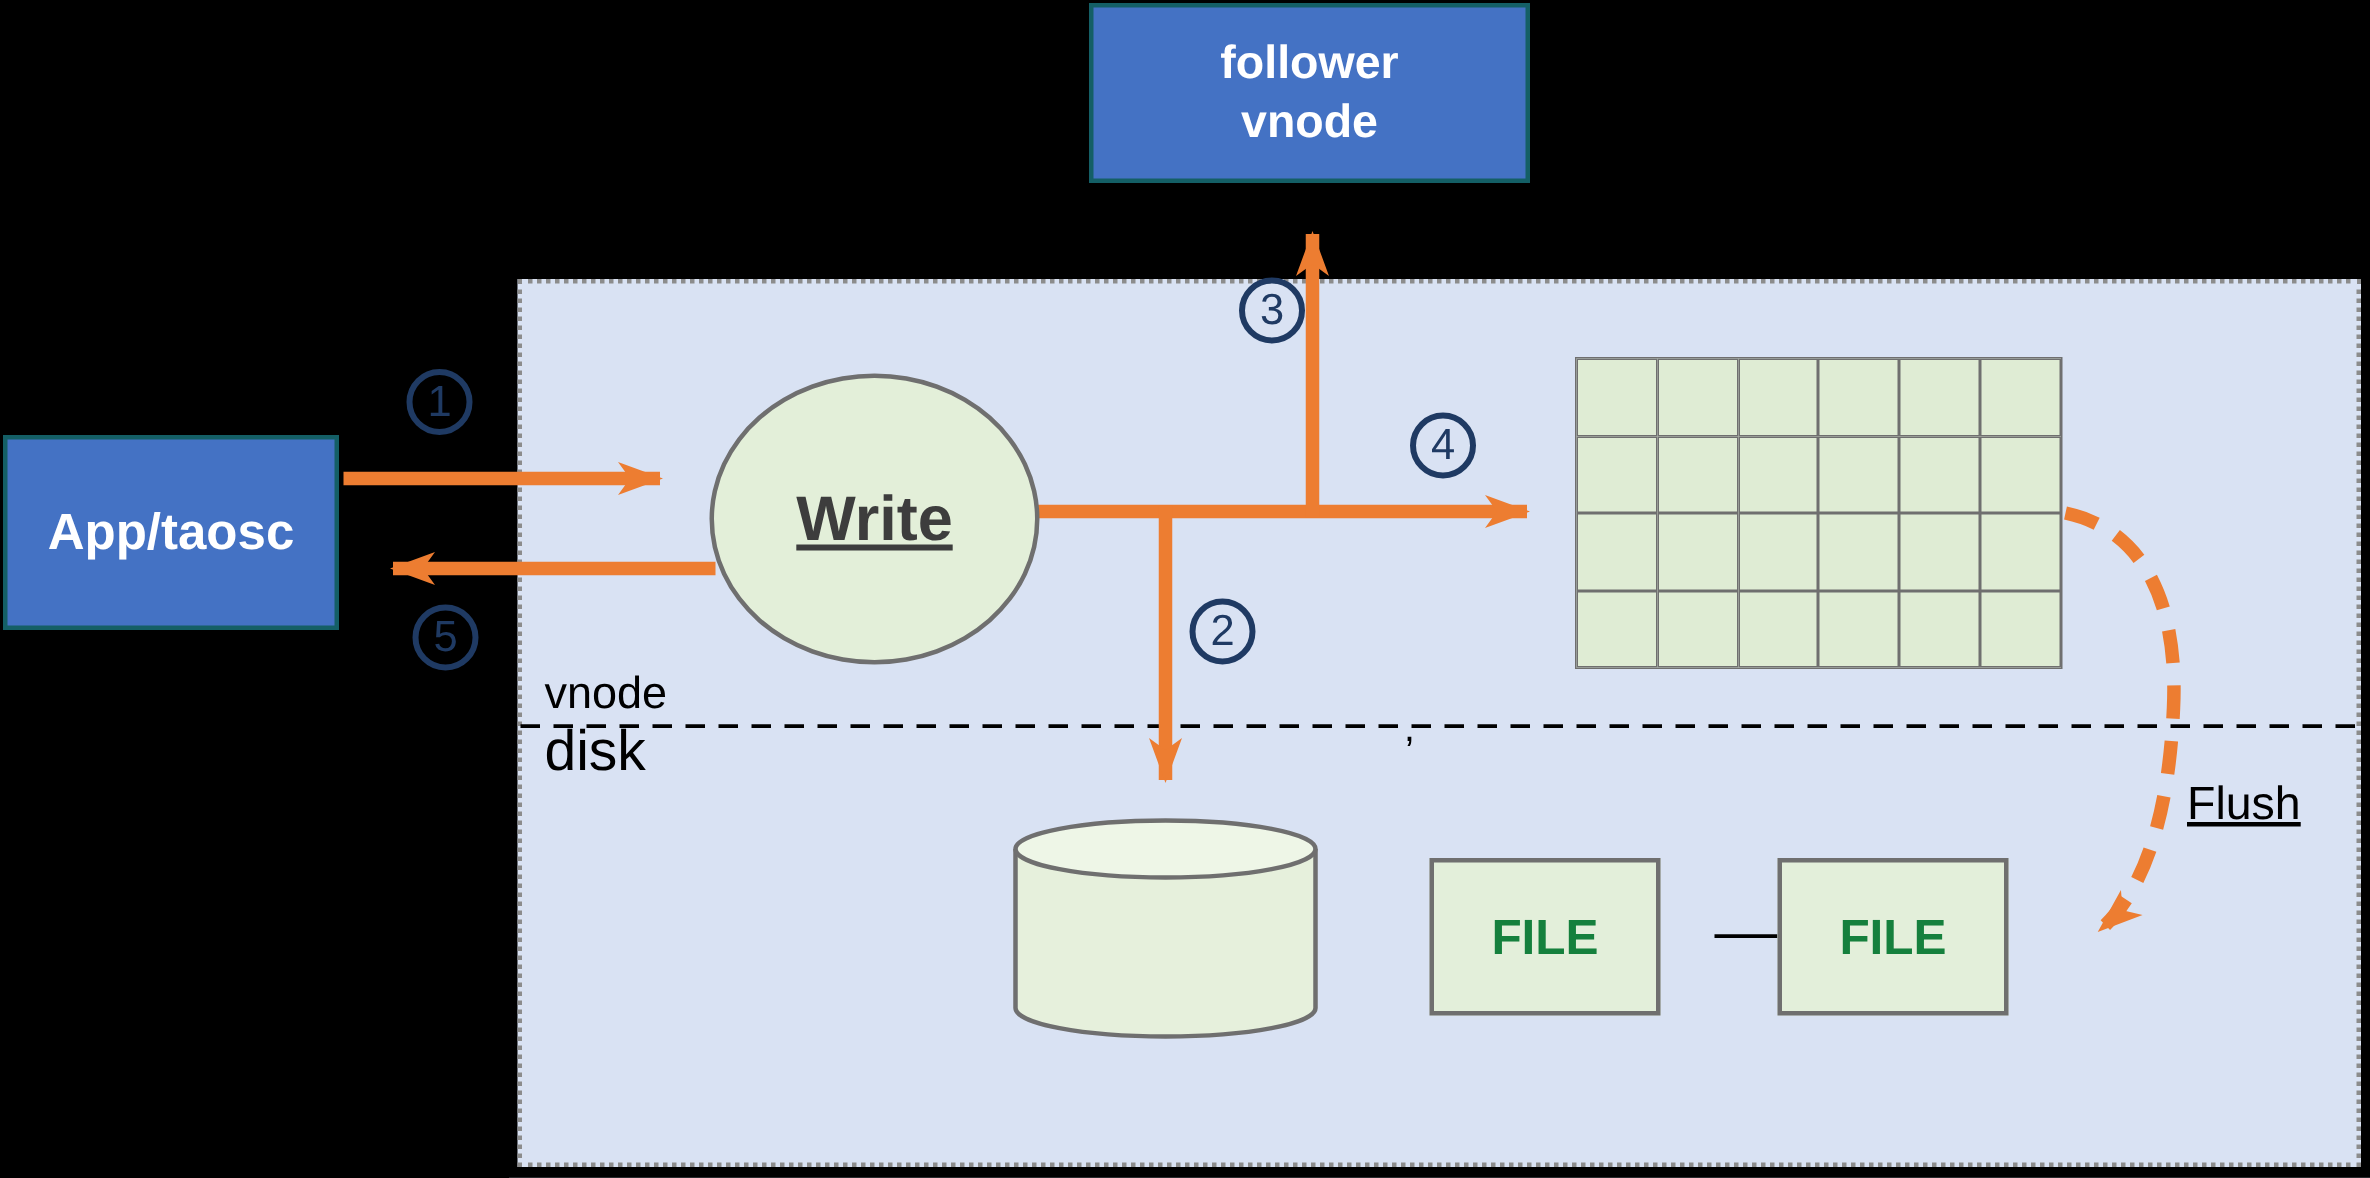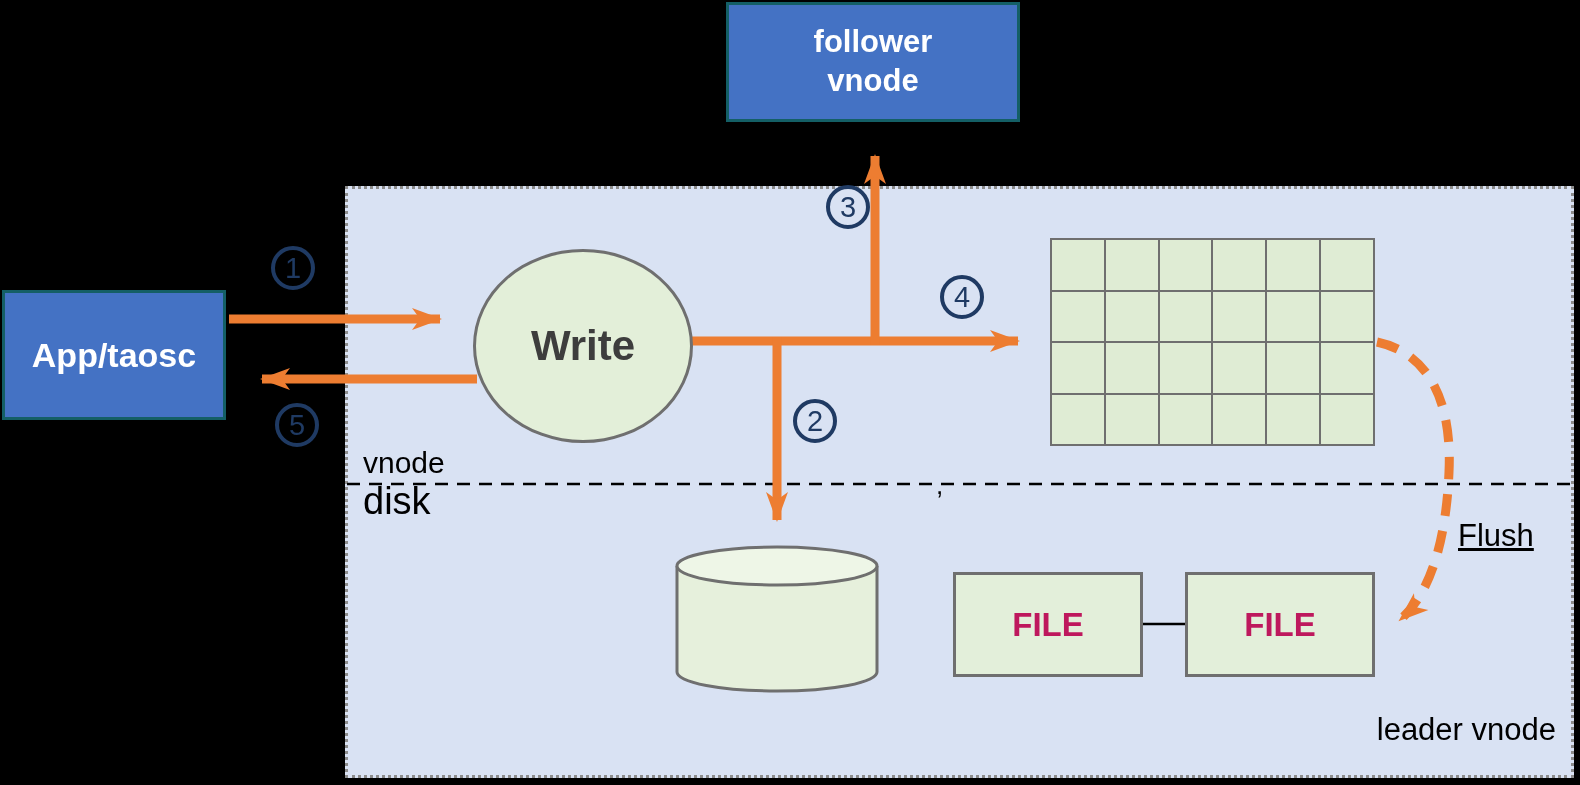--- a/index.html
+++ b/index.html
@@ -20,33 +20,33 @@
     color:#ffffff;font-weight:bold;display:flex;align-items:center;justify-content:center;
     text-align:center;z-index:3;
   }
   #app-box{left:2px;top:290px;width:224px;height:130px;font-size:34px;}
   #follower-box{left:726px;top:2px;width:294px;height:120px;font-size:31px;line-height:1.25;white-space:pre-line;}
   
   #write-circle{
     position:absolute;left:473px;top:249px;width:220px;height:194px;border-radius:50%;
     background:#e3efd9;border:3px solid #6f6f6f;box-sizing:border-box;
     display:flex;align-items:center;justify-content:center;
-    color:#3d3d3d;font-weight:bold;font-size:42px;z-index:3;
+    color:#3d3d3d;font-weight:bold;font-size:42px;z-index:3;text-decoration:underline;
   }
   
   #memtable{
     position:absolute;left:1050px;top:238px;width:325px;height:208px;
     display:grid;border:1px solid #6f6f6f;box-sizing:border-box;z-index:3;
   }
   #memtable .cell{background:#dfecd4;border:1px solid #6f6f6f;}
   
   .file-box{
-    position:absolute;top:572px;width:190px;height:105px;background:#e3efda;
+    position:absolute;top:572px;width:154px;height:105px;background:#e3efda;
     border:3px solid #6f6f6f;box-sizing:border-box;display:flex;align-items:center;justify-content:center;
-    color:#be185d;font-weight:bold;font-size:33px;z-index:3;
+    color:#15803d;font-weight:bold;font-size:33px;z-index:3;
   }
   #file-1{left:953px;}
   #file-2{left:1185px;}
   
   .lbl{position:absolute;color:#000;z-index:4;white-space:nowrap;}
   #lbl-memory{left:363px;top:446px;font-size:30px;}
   #lbl-disk{left:363px;top:480px;font-size:38px;}
   #lbl-wal{left:703px;top:712px;width:150px;text-align:center;font-size:33px;}
   #lbl-flush{left:1458px;top:518px;font-size:31px;text-decoration:underline;}
   #lbl-leader{left:1300px;top:712px;width:256px;text-align:right;font-size:31px;}
@@ -146,21 +146,20 @@
   <div class="file-box" id="file-1">
     <span>FILE</span>
   </div>
   <div class="file-box" id="file-2">
     <span>FILE</span>
   </div>
 
   <div class="lbl" id="lbl-memory">vnode</div>
   <div class="lbl" id="lbl-disk">disk</div>
   <div class="lbl" id="lbl-flush">Flush</div>
-  <div class="lbl" id="lbl-leader">leader vnode</div>
   <div class="lbl" id="lbl-comma">,</div>
 
   <div class="step" id="step-1">1</div>
   <div class="step" id="step-2">2</div>
   <div class="step" id="step-3">3</div>
   <div class="step" id="step-4">4</div>
   <div class="step" id="step-5">5</div>
 
 </div>
 

